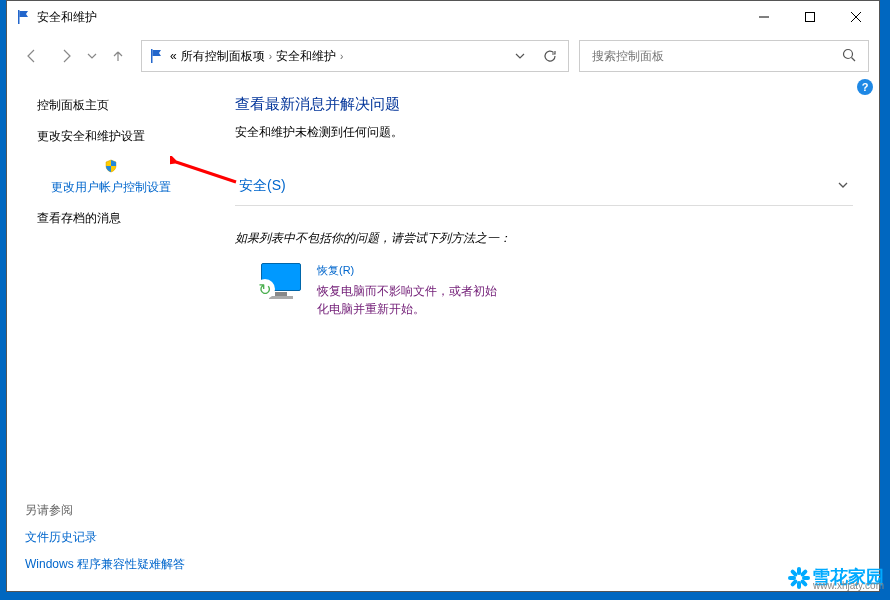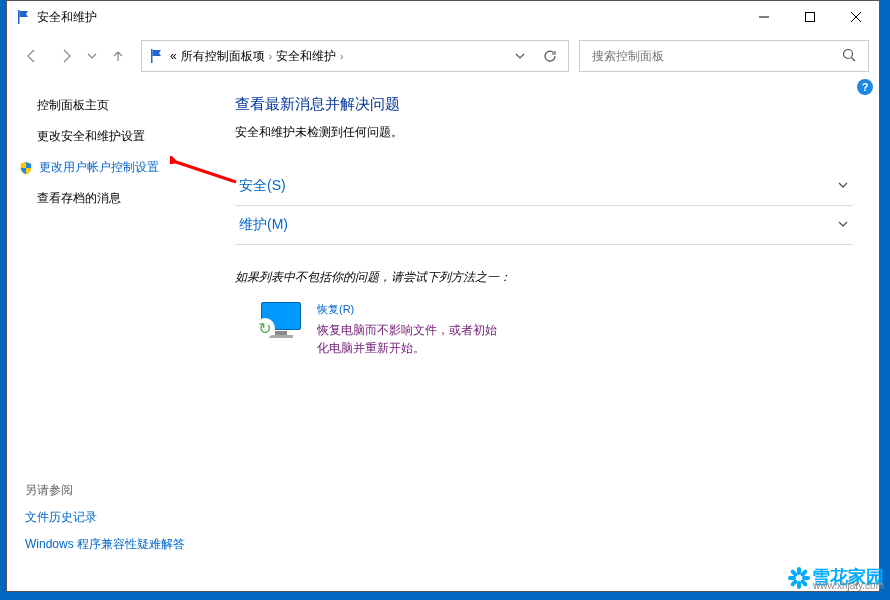--- a/index.html
+++ b/index.html
@@ -91,32 +91,32 @@
 }
 .search-bar input::placeholder { color: #777; }
 .search-icon { color: #555; }
 .body-area {
   flex: 1;
   display: flex;
   position: relative;
 }
 .sidebar {
   width: 212px;
-  padding: 18px 16px 28px 30px;
+  padding: 18px 16px 8px 30px;
   display: flex;
   flex-direction: column;
 }
 .sidebar-link {
   color: #000;
   margin-bottom: 14px;
   display: flex;
   align-items: center;
   gap: 6px;
 }
-.sidebar-link.blue { color: #0066cc; }
+.sidebar-link.blue { color: #0066cc; flex-direction: column; }
 .sidebar-link.with-shield { margin-left: -18px; }
 .sidebar-spacer { flex: 1; }
 .sidebar-section-label { color: #666; margin-bottom: 10px; margin-left: -12px; }
 .sidebar-footer-link { color: #0066cc; margin-bottom: 10px; margin-left: -12px; }
 .main {
   flex: 1;
   padding: 16px 26px 12px 16px;
   position: relative;
 }
 .help-badge {
@@ -336,28 +336,20 @@
     <div class="main">
       <div class="help-badge">
         <span>?</span>
       </div>
 
       <div class="main-title">查看最新消息并解决问题</div>
       <div class="main-sub">安全和维护未检测到任何问题。</div>
 
       <div class="collapse-row">
         <span>安全(S)</span>
-        <span class="chev">
-          <svg width="12" height="12" viewBox="0 0 12 12">
-              <path d="M2 4 L6 8 L10 4" fill="none" stroke="#555" stroke-width="1.3"></path>
-            </svg>
-        </span>
-      </div>
-      <div class="collapse-row">
-        <span>维护(M)</span>
         <span class="chev">
           <svg width="12" height="12" viewBox="0 0 12 12">
               <path d="M2 4 L6 8 L10 4" fill="none" stroke="#555" stroke-width="1.3"></path>
             </svg>
         </span>
       </div>
 
       <div class="further-text">如果列表中不包括你的问题，请尝试下列方法之一：</div>
 
       <div class="recover-block">

